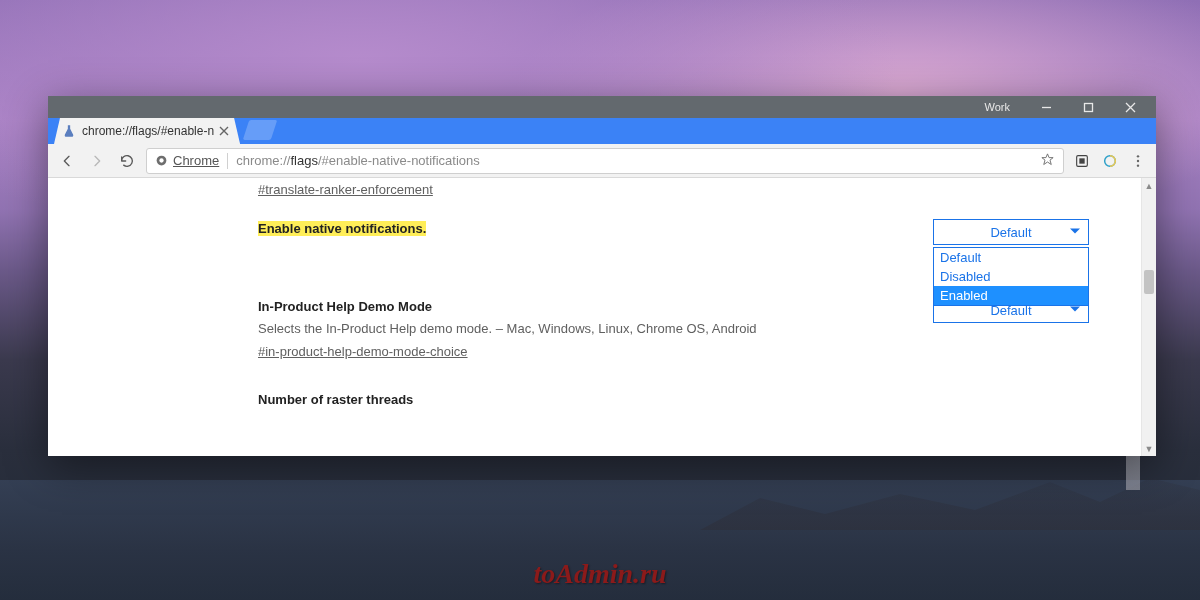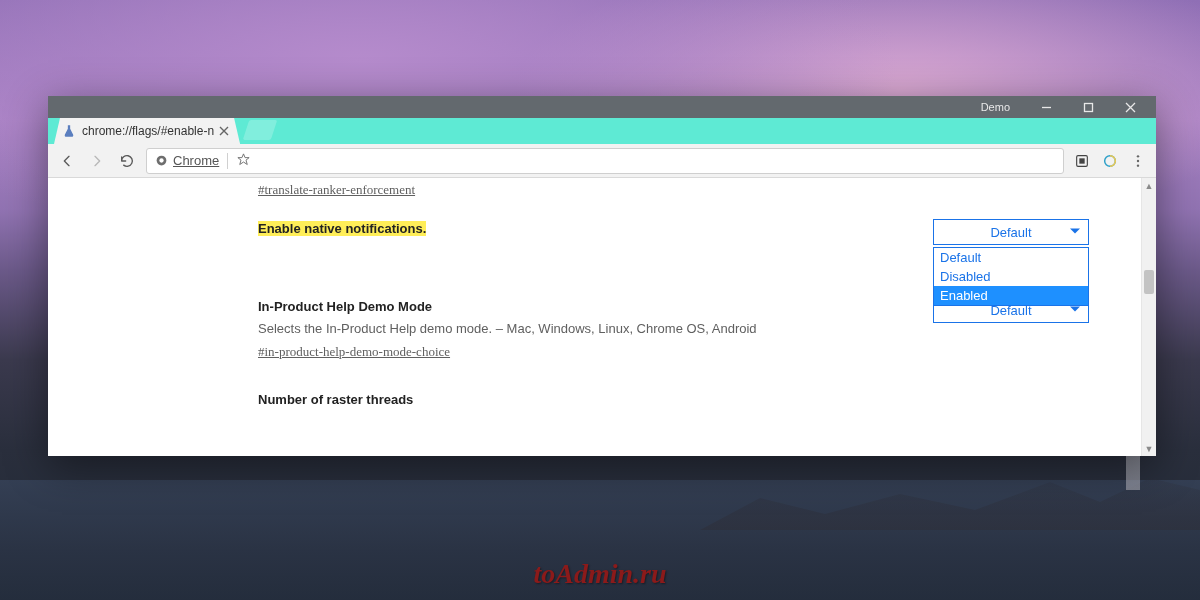--- a/index.html
+++ b/index.html
@@ -38,21 +38,21 @@
     display:flex; flex-direction:column;
   }
   .win-titlebar {
     height:22px; background:#63696e; display:flex; align-items:center; justify-content:flex-end;
     padding:0 6px; gap:2px;
   }
   .tb-label { color:#e8e8e8; font-size:11px; margin-right:14px; }
   .tb-btn { width:40px; height:20px; display:flex; align-items:center; justify-content:center; color:#e8e8e8; }
   .tb-btn svg { width:11px; height:11px; fill:none; stroke:#e8e8e8; stroke-width:1.3; }
   .tabstrip {
-    height:26px; background:#5eead4; display:flex; align-items:center; padding-left:6px;
+    height:26px; background:#3b82f6; display:flex; align-items:center; padding-left:6px;
   }
   .tab {
     height:26px; background:#f2f2f2; display:flex; align-items:center; padding:0 10px 0 8px;
     border-top-left-radius:3px; border-top-right-radius:3px;
     font-size:12px; color:#333; position:relative; min-width:180px; max-width:200px;
     clip-path:polygon(6px 0,calc(100% - 6px) 0,100% 100%,0 100%);
   }
   .tab .favicon { width:14px; height:14px; margin-right:6px; }
   .tab .title { flex:1; white-space:nowrap; overflow:hidden; text-overflow:ellipsis; }
   .tab .close { width:12px; height:12px; margin-left:4px; display:flex; align-items:center; justify-content:center; color:#555; }
@@ -87,21 +87,21 @@
   .scroll-thumb { position:absolute; left:2px; right:2px; top:92px; height:24px; background:#c3c3c3; border-radius:2px; }
   .scroll-arrow { position:absolute; left:0; right:0; height:15px; display:flex; align-items:center; justify-content:center; color:#8a8a8a; font-size:9px;}
   .scroll-arrow.up { top:0; } .scroll-arrow.down { bottom:0; }
 
   .flag-row { display:flex; align-items:flex-start; margin-bottom:28px; gap:28px; }
   .flag-text { flex:1; font-size:13px; color:#333; line-height:1.5; }
   .flag-text .cutline { color:#606060; }
   .flag-title { font-weight:700; color:#222; display:inline; }
   .hl { background:#ffee58;text-align:center; }
   .flag-desc { color:#606060; margin-top:2px; }
-  .flag-link { color:#606060; text-decoration:underline; margin-top:4px; display:inline-block;font-family:Liberation Serif, serif;}
+  .flag-link { color:#606060; text-decoration:underline; margin-top:4px; display:inline-block;}
   .cutline-link { margin-top:0; }
 
   .flag-ctrl { width:172px; position:relative; }
   .select-box {
     width:156px; height:26px; border:1px solid #1a73e8; background:#fff;
     display:flex; align-items:center; justify-content:center; position:relative;
     color:#1a73e8; font-size:13px;
   }
   .select-box::after {
     content:""; position:absolute; right:8px; top:50%; transform:translateY(-35%);
@@ -123,21 +123,21 @@
 
 <div class="desktop">
   <div class="sea"></div>
   <div class="coast"></div>
   <div class="lighthouse"></div>
   <div class="credit">toAdmin.ru</div>
 
   <div class="window">
 
     <div class="win-titlebar">
-      <span class="tb-label">Demo</span>
+      <span class="tb-label">Work</span>
       <div class="tb-btn">
         <svg viewBox="0 0 11 11">
             <path d="M1 5.5 H10"></path>
           </svg>
       </div>
       <div class="tb-btn">
         <svg viewBox="0 0 11 11">
             <rect x="1.5" y="1.5" width="8" height="8"></rect>
           </svg>
       </div>
@@ -184,20 +184,23 @@
 
       <div class="omnibox">
         <span class="secure">
           <svg viewBox="0 0 24 24">
               <circle cx="12" cy="12" r="9" fill="#6e6e6e"></circle>
               <circle cx="12" cy="12" r="4" fill="#fff"></circle>
             </svg>
           <span>Chrome</span>
         </span>
         <span class="divider"></span>
+        <span class="url">
+          <span class="dim">chrome://</span><b>flags</b><span class="dim">/#enable-native-notifications</span>
+        </span>
         <span class="star">
           <svg viewBox="0 0 24 24">
               <path d="M12 3l2.5 6H21l-5 4 2 7-6-4-6 4 2-7-5-4h6.5z"></path>
             </svg>
         </span>
       </div>
 
       <div class="tool-icon">
         <svg viewBox="0 0 24 24">
             <rect x="4" y="4" width="16" height="16" rx="2" fill="none" stroke="#444" stroke-width="1.7"></rect>

